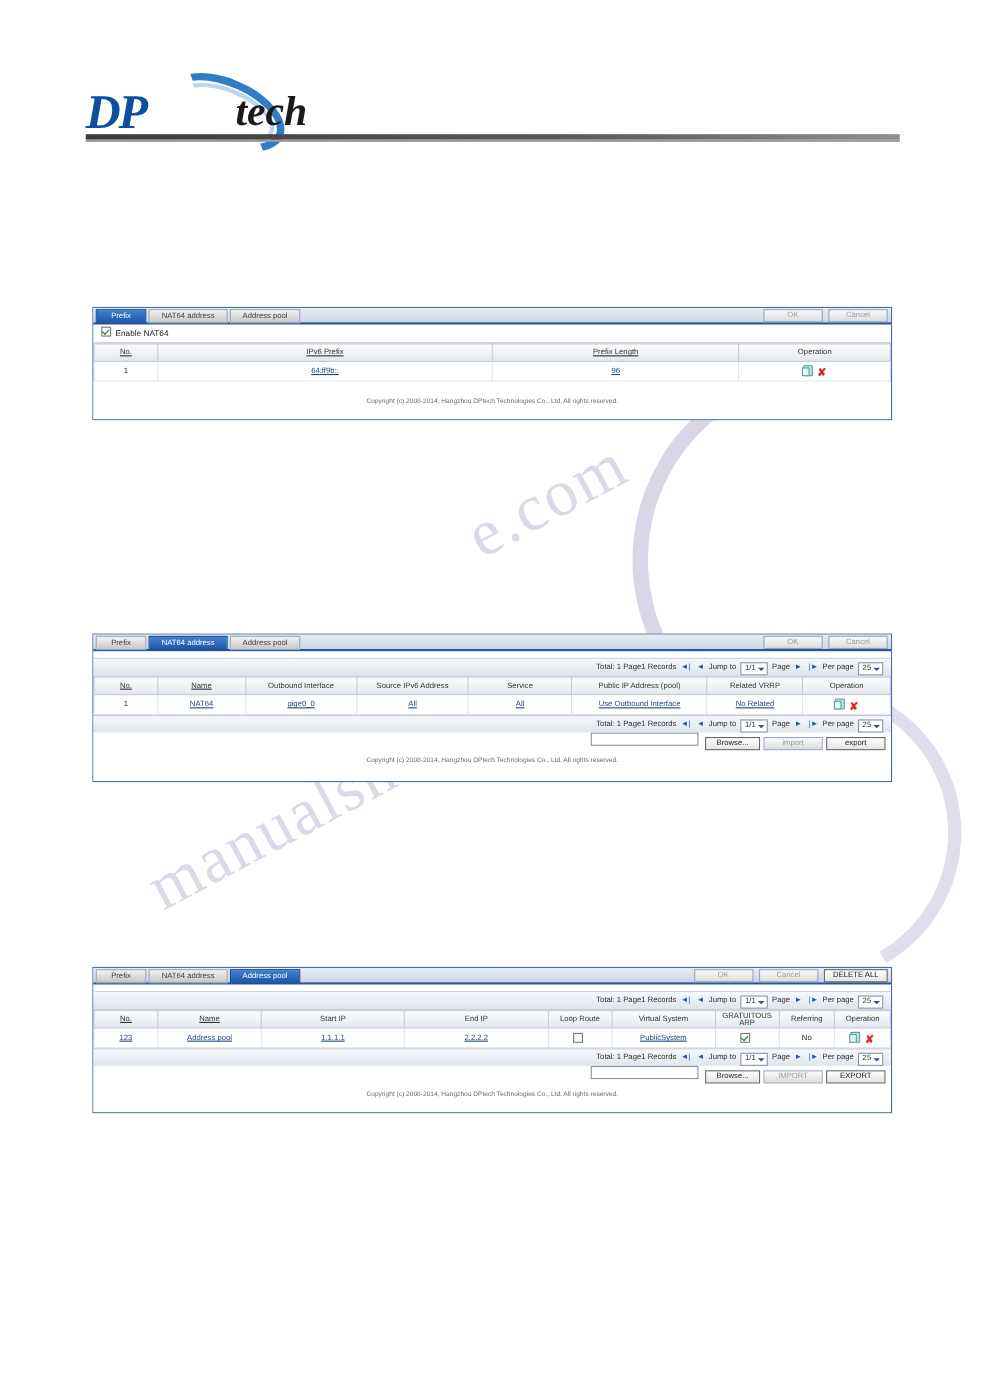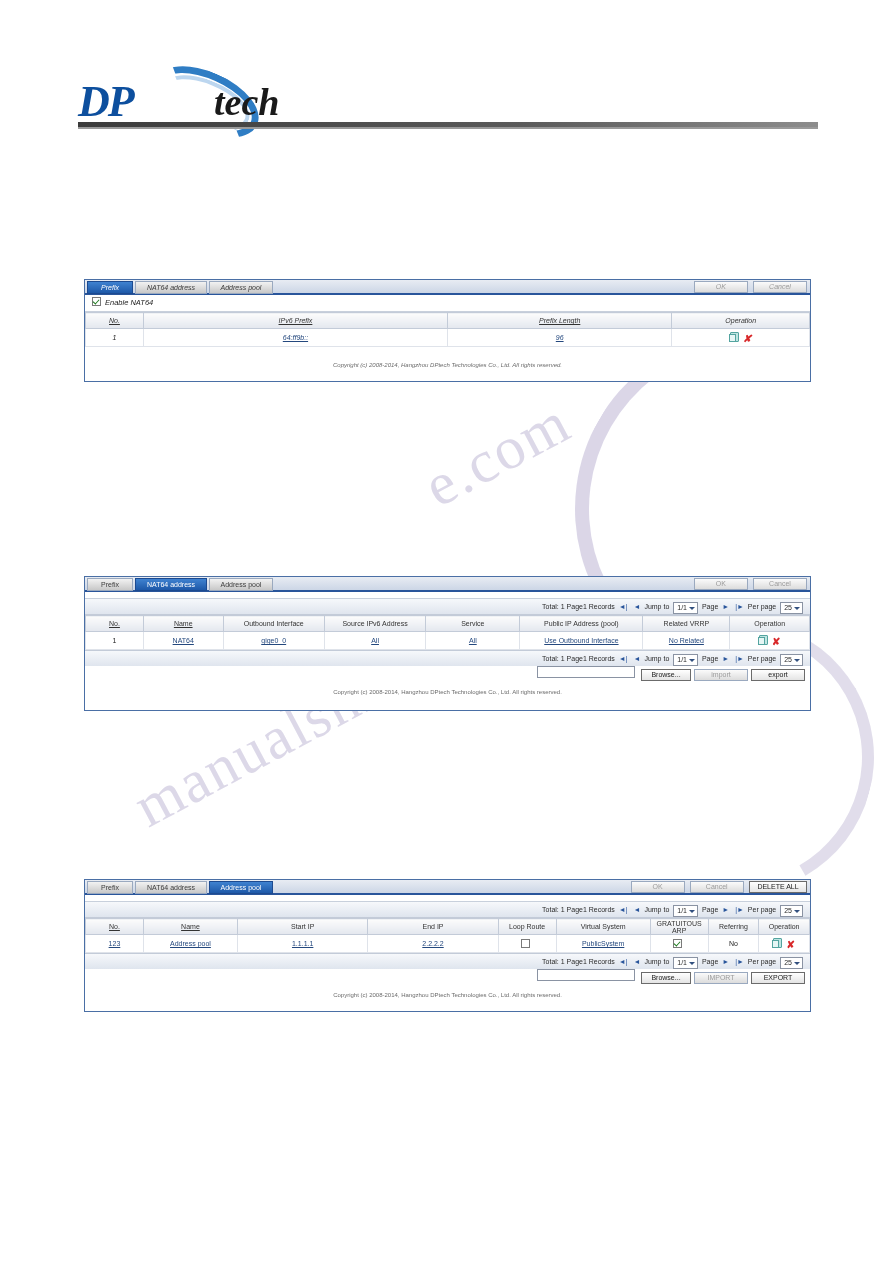--- a/index.html
+++ b/index.html
@@ -146,21 +146,21 @@
 
 <div class="logo-wrap">
   <div class="logo-arc"></div>
   <div class="logo-arc2"></div>
   <div class="logo-dp">DP</div>
   <div class="logo-tech">tech</div>
   <div class="logo-rule"></div>
   <div class="logo-rule2"></div>
 </div>
 
-<div class="panel" style="left:84px;top:279px;width:725px;font-style:italic;">
+<div class="panel" style="left:84px;top:279px;width:725px;">
   <div class="tabbar">
     <div class="tab active" style="left:2px;width:44px;">Prefix</div>
     <div class="tab" style="left:50px;width:70px;">NAT64 address</div>
     <div class="tab" style="left:124px;width:62px;">Address pool</div>
     <div class="topbtns">
       <span class="btn">OK</span>
       <span class="btn">Cancel</span>
     </div>
   </div>
 

